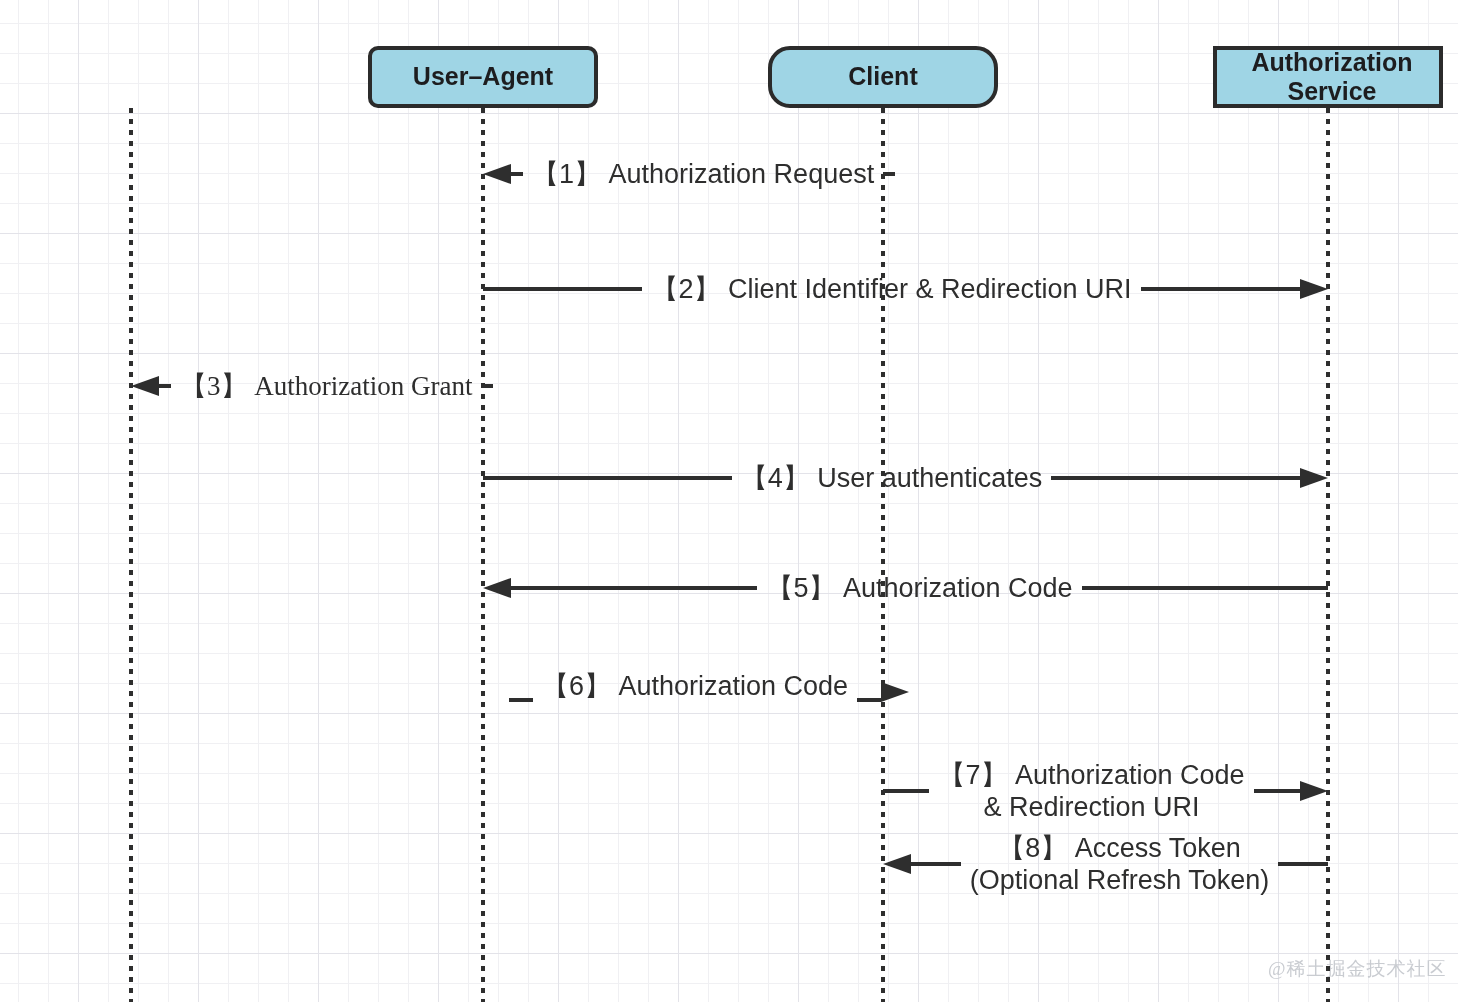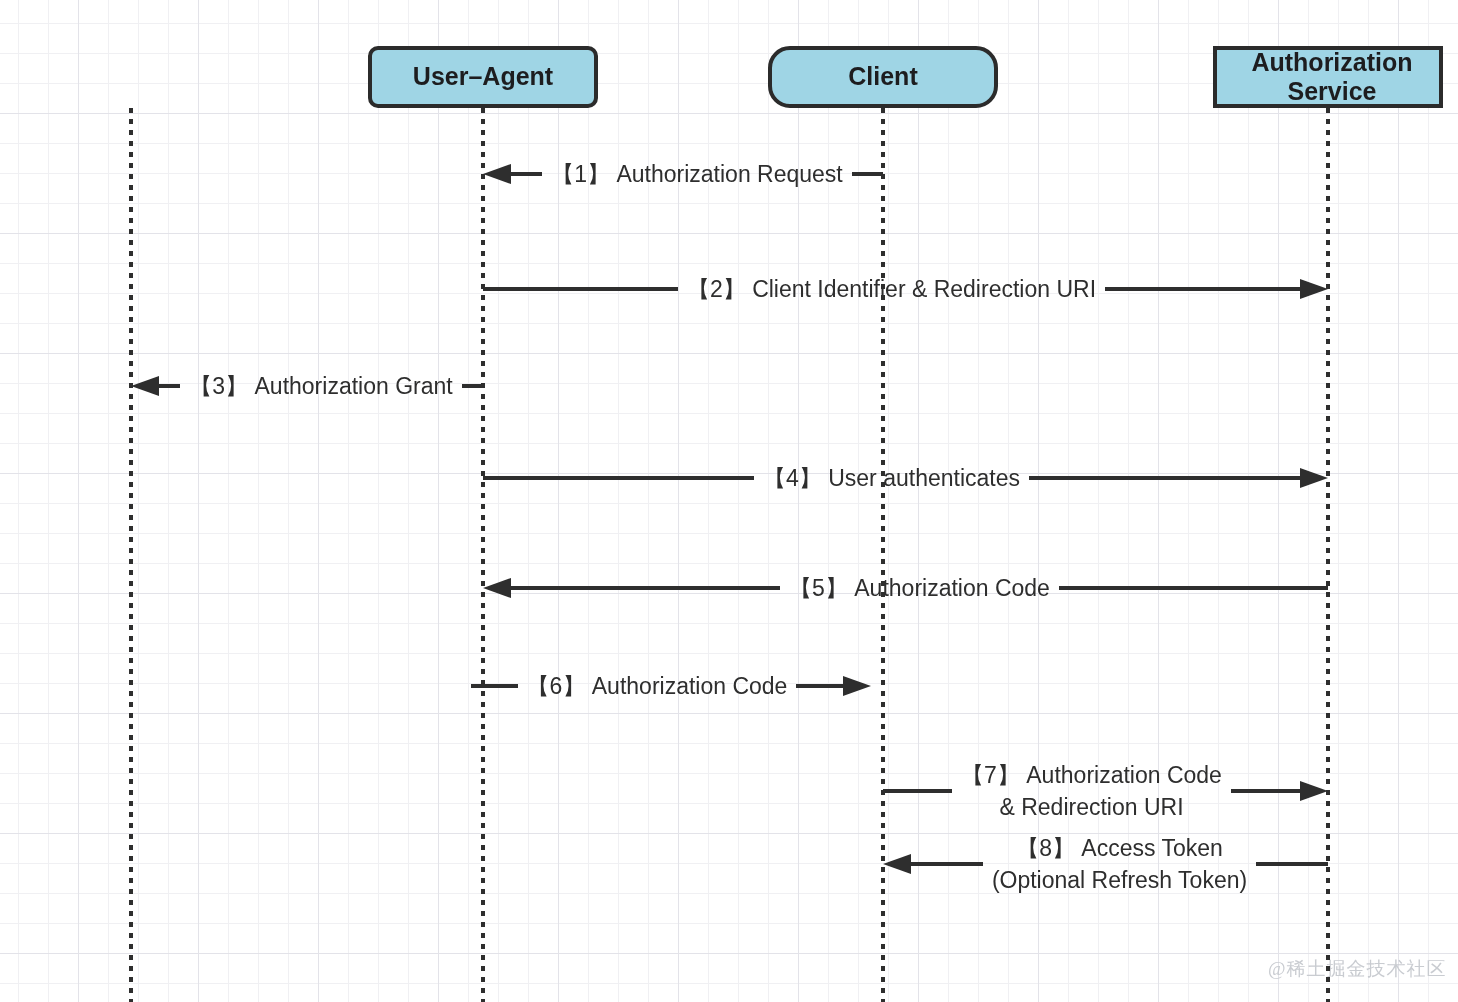--- a/index.html
+++ b/index.html
@@ -38,21 +38,21 @@
   .msg {
     position:absolute;
     display:flex; align-items:center;
     color:#2e2e2e;
   }
   .msg .line { flex:1 1 0; min-width:12px; height:4px; background:#2e2e2e; }
   .msg .label {
     flex:0 0 auto;
     padding:0 9px;
     text-align:center; white-space:nowrap;
-    font-size:23px; line-height:32px; color:#2e2e2e;
+    font-size:27px; line-height:32px; color:#2e2e2e;
   }
   .arrow { flex:0 0 auto; width:0; height:0; border-top:10px solid transparent; border-bottom:10px solid transparent; }
   .arrow.left  { border-right:28px solid #2e2e2e; }
   .arrow.right { border-left:28px solid #2e2e2e; }
 
   .watermark {
     position:absolute;
     left:1268px; top:956px;
     font-size:19px; color:#c9ccd1;
     letter-spacing:1px;
@@ -83,42 +83,42 @@
     <div class="line"></div>
   </div>
 
   <div class="msg" style="left:483px; top:273px; width:845px; height:32px;">
     <div class="line"></div>
     <div class="label">【2】 Client Identifier &amp; Redirection URI</div>
     <div class="line"></div>
     <div class="arrow right"></div>
   </div>
 
-  <div class="msg" style="left:131px; top:370px; width:352px; height:32px;">
+  <div class="msg" style="left:131px; top:370px; width:352px; height:32px;font-family:Liberation Serif, serif;">
     <div class="arrow left"></div>
     <div class="line"></div>
     <div class="label">【3】 Authorization Grant</div>
     <div class="line"></div>
   </div>
 
   <div class="msg" style="left:483px; top:462px; width:845px; height:32px;">
     <div class="line"></div>
     <div class="label">【4】 User authenticates</div>
     <div class="line"></div>
     <div class="arrow right"></div>
   </div>
 
   <div class="msg" style="left:483px; top:572px; width:845px; height:32px;">
     <div class="arrow left"></div>
     <div class="line"></div>
     <div class="label">【5】 Authorization Code</div>
     <div class="line"></div>
   </div>
 
-  <div class="msg" style="left:471px; top:670px; width:400px; height:32px;">
+  <div class="msg" style="left:509px; top:670px; width:400px; height:32px;align-items:flex-end;">
     <div class="line"></div>
     <div class="label">【6】 Authorization Code</div>
     <div class="line"></div>
     <div class="arrow right"></div>
   </div>
 
   <div class="msg" style="left:883px; top:759px; width:445px; height:64px;">
     <div class="line"></div>
     <div class="label">
       <div>【7】 Authorization Code</div>

